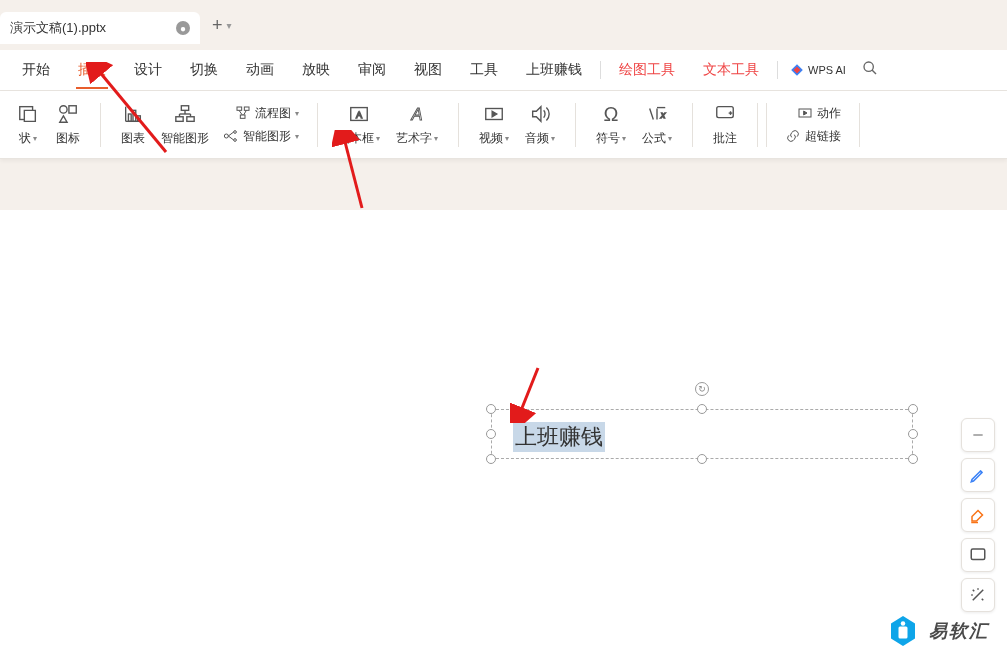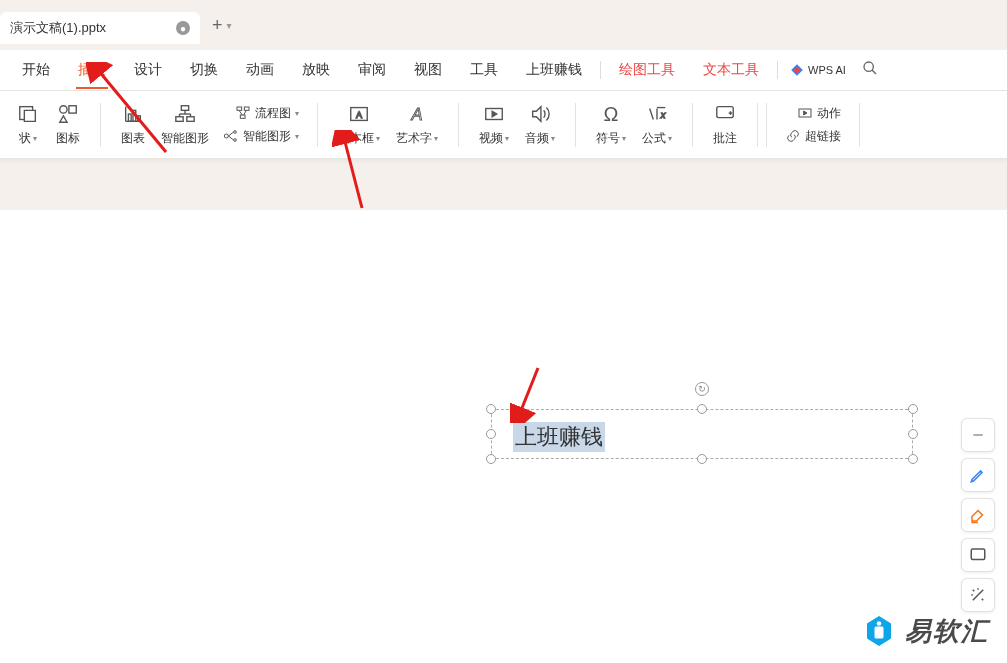--- a/index.html
+++ b/index.html
@@ -266,21 +266,21 @@
       right: 18px;
       display: flex;
       align-items: center;
       gap: 8px;
     }
     .watermark-logo {
       width: 36px;
       height: 36px;
     }
     .watermark-text {
-      font-size: 26px;
+      font-size: 18px;
       font-weight: bold;
       color: #4a4a4a;
       font-style: italic;
       letter-spacing: 2px;
       text-align: center;
     }
   </style>
 </head>
 <body>
 

